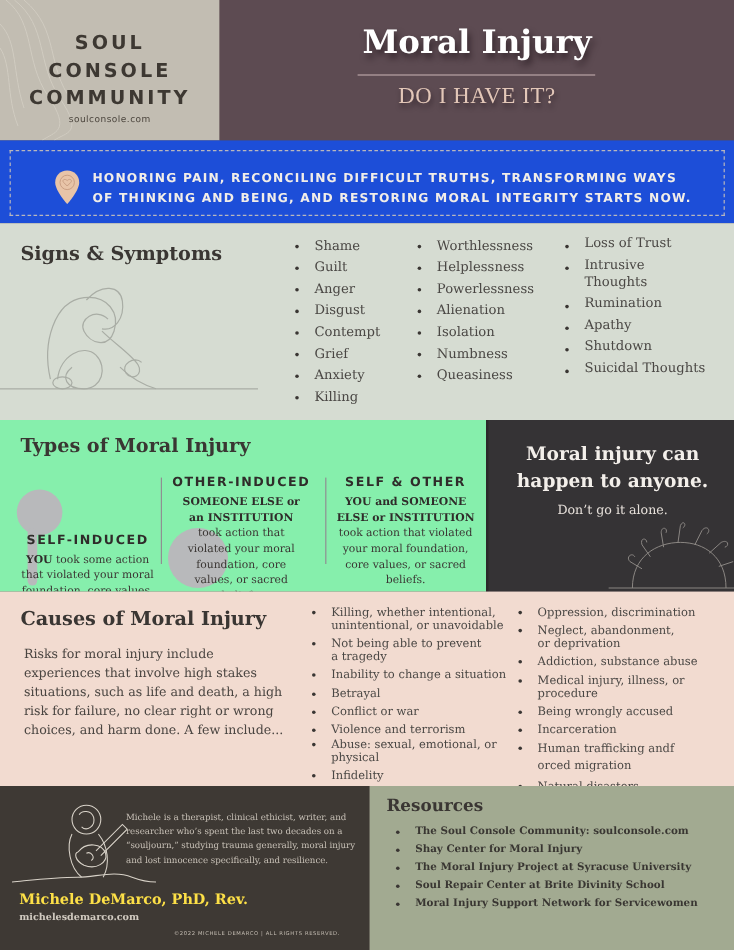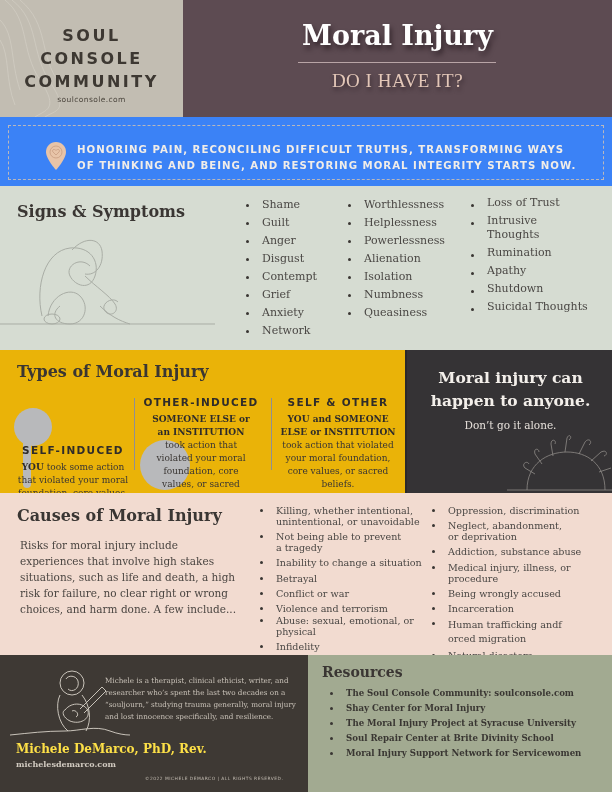--- a/index.html
+++ b/index.html
@@ -18,21 +18,21 @@
   .hdr-right { left: 183px; top: 0; width: 429px; height: 117px; background: #5d4b52; }
   .title { position: absolute; left: 0; width: 429px; top: 20px; text-align: center;
     font-family: "DejaVu Serif", serif; font-weight: bold; font-size: 27px; color: #ffffff;
     text-shadow: 2px 4px 5px rgba(20,10,15,0.55); }
   .title-rule { position: absolute; left: 115px; width: 198px; top: 62px; height: 1px; background: #b8a4a6; }
   .subtitle { position: absolute; left: 0; width: 429px; top: 70px; text-align: center;
     font-family: "Liberation Serif", serif; font-size: 19px; color: #e3c7b8; letter-spacing: 0.5px;
     text-shadow: 1px 3px 4px rgba(20,10,15,0.5); }
 
   
-  .tagline-band { left: 0; top: 117px; width: 612px; height: 69px; background: #3b82f6; }
+  .tagline-band { left: 0; top: 117px; width: 612px; height: 69px; background: #1d4ed8; }
   .tagline-box { position: absolute; left: 8px; top: 8px; width: 596px; height: 55px;
     border: 1.5px dashed #b9b7bd; }
   .pin { position: absolute; left: 36px; top: 15px; }
   .tagline-text { position: absolute; left: 68px; top: 16px; width: 500px;
     font-family: "DejaVu Sans", sans-serif; font-weight: bold; font-size: 10.2px; line-height: 16px;
     color: #f1ede8; letter-spacing: 1px; }
 
   
   .signs { left: 0; top: 186px; width: 612px; height: 164px; background: #d6dcd2; overflow: hidden; }
   .h2 { font-family: "DejaVu Serif", serif; font-weight: bold; color: #3a3633; }
@@ -42,21 +42,21 @@
   ul.bul li { position: relative; padding-left: 18px; color: #4a4744; font-family: "DejaVu Serif", serif; }
   ul.bul li::before { content: ""; position: absolute; left: 2px; width: 3px; height: 3px; background: #3a3633; border-radius: 50%; }
   .signs ul.bul li { font-size: 11px; line-height: 18px; }
   .signs ul.bul li::before { top: 8px; }
   .sc1 { left: 244px; top: 10px; }
   .sc2 { left: 346px; top: 10px; }
   .sc3 { left: 469px; top: 10px; }
   .sc3 li { width: 120px; line-height: 14px !important; margin-bottom: 4px; }
 
   
-  .types { left: 0; top: 350px; width: 405px; height: 143px; background: #eab308; overflow: hidden; }
+  .types { left: 0; top: 350px; width: 405px; height: 143px; background: #86efac; overflow: hidden; }
   .types .h2 { position: absolute; left: 17px; top: 12px; font-size: 16px; }
   .deco-circ { position: absolute; border-radius: 50%; background: #b8b9bb; }
   .type-col { position: absolute; top: 46px; width: 118px; text-align: center; }
   .type-head { font-family: "DejaVu Sans", sans-serif; font-weight: bold; font-size: 10.5px; letter-spacing: 1.3px; color: #2f2c2a; }
   .type-body { margin-top: 5px; font-size: 9px; line-height: 13px; color: #3a3633; font-family: "DejaVu Serif", serif; }
   .type-body b { color: #2f2c2a; }
   .vdiv { position: absolute; top: 48px; width: 1px; height: 72px; background: #8f8f92; }
 
   .anyone { left: 405px; top: 350px; width: 207px; height: 143px; background: #353335; overflow: hidden; border-left: 2px solid #2a292a;}
   .anyone-title { position: absolute; left: 0; width: 207px; top: 16px; text-align: center;
@@ -142,21 +142,21 @@
     </g>
   </svg>
   <ul class="bul sc1">
     <li>Shame</li>
     <li>Guilt</li>
     <li>Anger</li>
     <li>Disgust</li>
     <li>Contempt</li>
     <li>Grief</li>
     <li>Anxiety</li>
-    <li>Network</li>
+    <li>Killing</li>
   </ul>
   <ul class="bul sc2">
     <li>Worthlessness</li>
     <li>Helplessness</li>
     <li>Powerlessness</li>
     <li>Alienation</li>
     <li>Isolation</li>
     <li>Numbness</li>
     <li>Queasiness</li>
   </ul>

